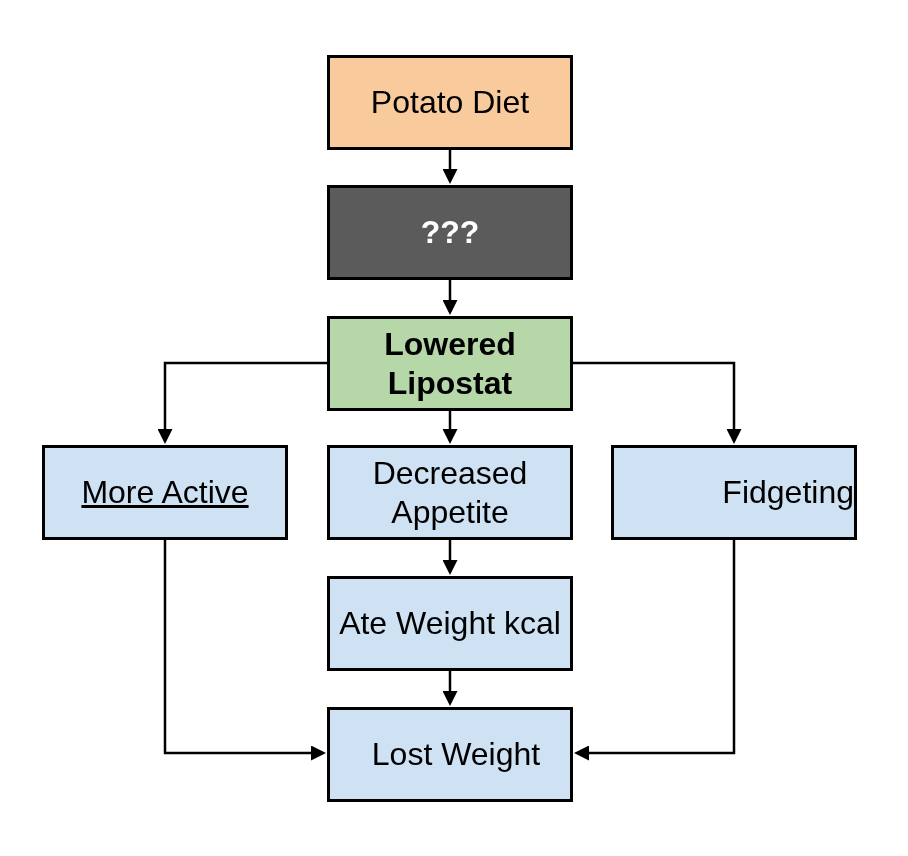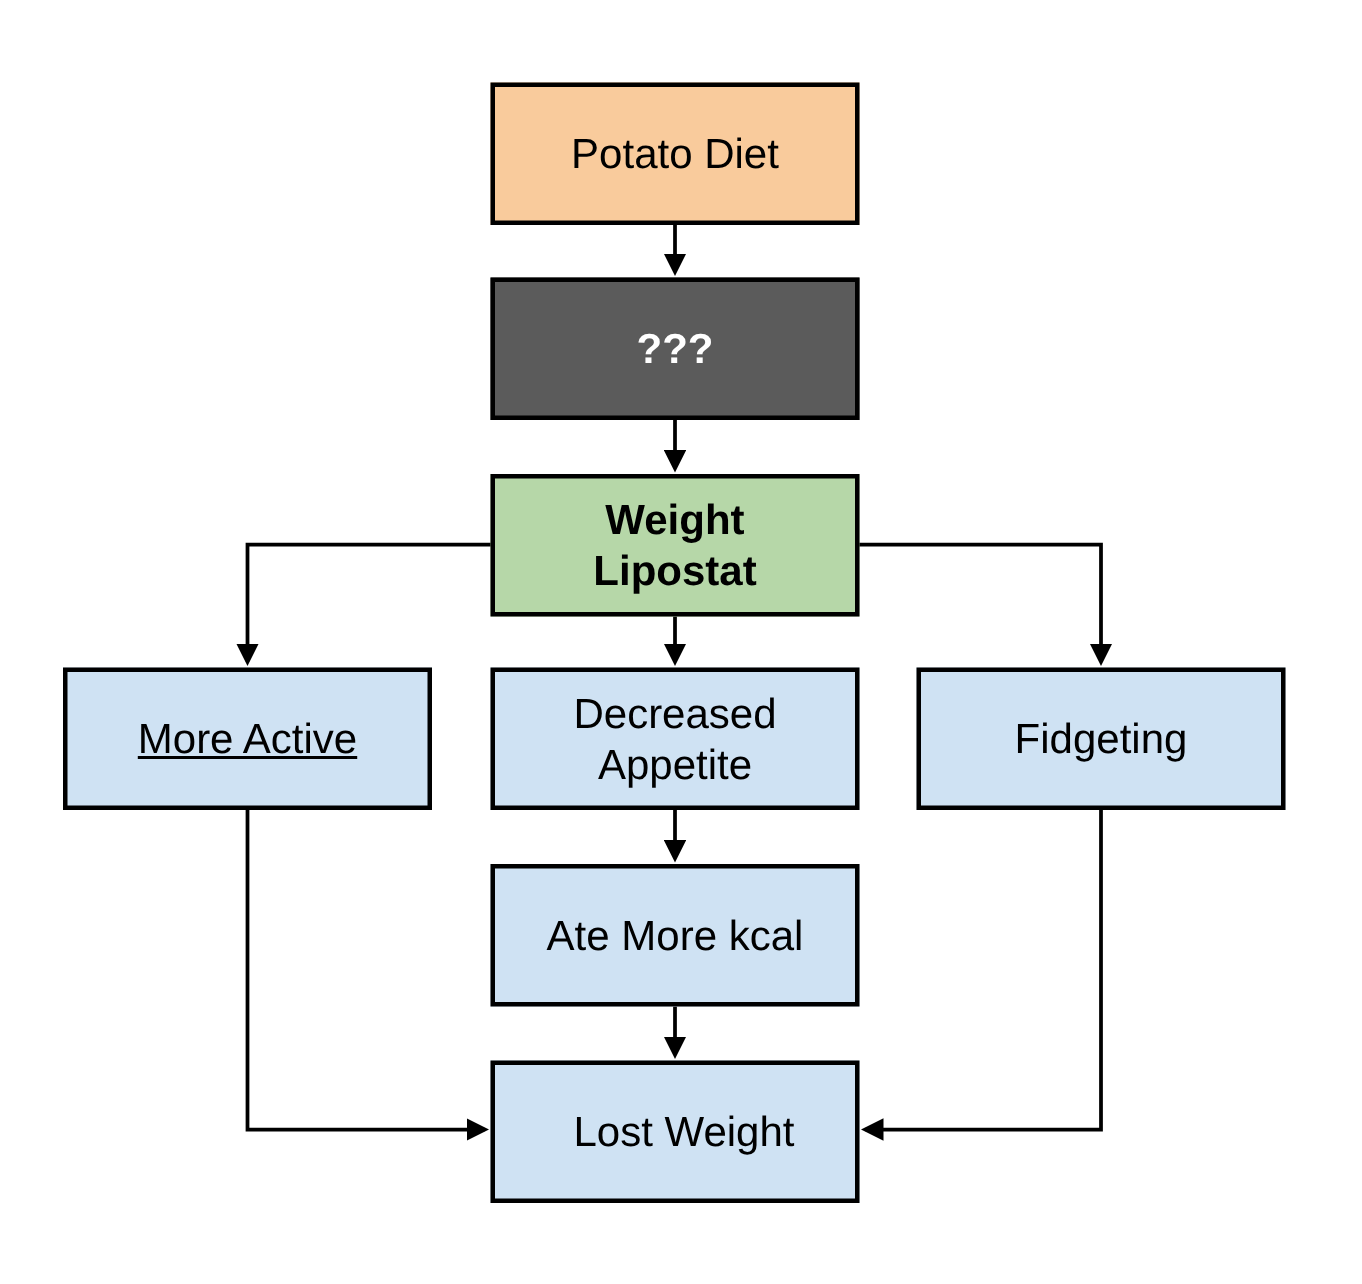--- a/index.html
+++ b/index.html
@@ -31,32 +31,32 @@
   .node {
     position: absolute;
     width: 246px;
     height: 95px;
     box-sizing: border-box;
     border: 3px solid #000000;
     display: flex;
     align-items: center;
     justify-content: center;
     text-align: center;
-    font-size: 28px;
+    font-size: 32px;
     line-height: 1.2;
   }
   .node .label {
     white-space: pre-line;
   }
   #node-potato-diet        { left: 327px; top: 55px;  }
   #node-mystery            { left: 327px; top: 185px; }
   #node-lowered-lipostat   { left: 327px; top: 316px; }
   #node-more-active        { left: 42px;  top: 445px; }
   #node-decreased-appetite { left: 327px; top: 445px; align-items: center; }
-  #node-fidgeting          { left: 611px; top: 445px; }
+  #node-fidgeting          { left: 611px; top: 445px; justify-content: flex-end; }
   #node-ate-fewer-kcal     { left: 327px; top: 576px; }
   #node-lost-weight        { left: 327px; top: 707px; }
 </style>
 </head>
 <body>
 
 <div class="canvas">
 
   <svg class="connectors" viewBox="0 0 908 856" xmlns="http://www.w3.org/2000/svg">
     <defs>
@@ -77,38 +77,38 @@
 
   <div class="node" id="node-potato-diet" style="background: rgb(249, 203, 156); color: rgb(0, 0, 0); font-weight: normal;">
     <span class="label">Potato Diet</span>
   </div>
 
   <div class="node" id="node-mystery" style="background: rgb(91, 91, 91); color: rgb(255, 255, 255); font-weight: bold;">
     <span class="label">???</span>
   </div>
 
   <div class="node" id="node-lowered-lipostat" style="background: rgb(182, 215, 168); color: rgb(0, 0, 0); font-weight: bold;">
-    <span class="label">Weight
+    <span class="label">Lowered
 Lipostat</span>
   </div>
 
   <div class="node" id="node-more-active" style="background: rgb(207, 226, 243); color: rgb(0, 0, 0); font-weight: normal; text-decoration: underline;">
     <span class="label">More Active</span>
   </div>
 
   <div class="node" id="node-decreased-appetite" style="background: rgb(207, 226, 243); color: rgb(0, 0, 0); font-weight: normal;">
     <span class="label">Decreased
 Appetite</span>
   </div>
 
   <div class="node" id="node-fidgeting" style="background: rgb(207, 226, 243); color: rgb(0, 0, 0); font-weight: normal;">
     <span class="label">Fidgeting</span>
   </div>
 
   <div class="node" id="node-ate-fewer-kcal" style="background: rgb(207, 226, 243); color: rgb(0, 0, 0); font-weight: normal;">
-    <span class="label">Ate More kcal</span>
+    <span class="label">Ate Weight kcal</span>
   </div>
 
   <div class="node" id="node-lost-weight" style="background: rgb(207, 226, 243); color: rgb(0, 0, 0); font-weight: normal; padding-left: 12px;">
     <span class="label">Lost Weight</span>
   </div>
 
 </div>
 
 </body></html>

